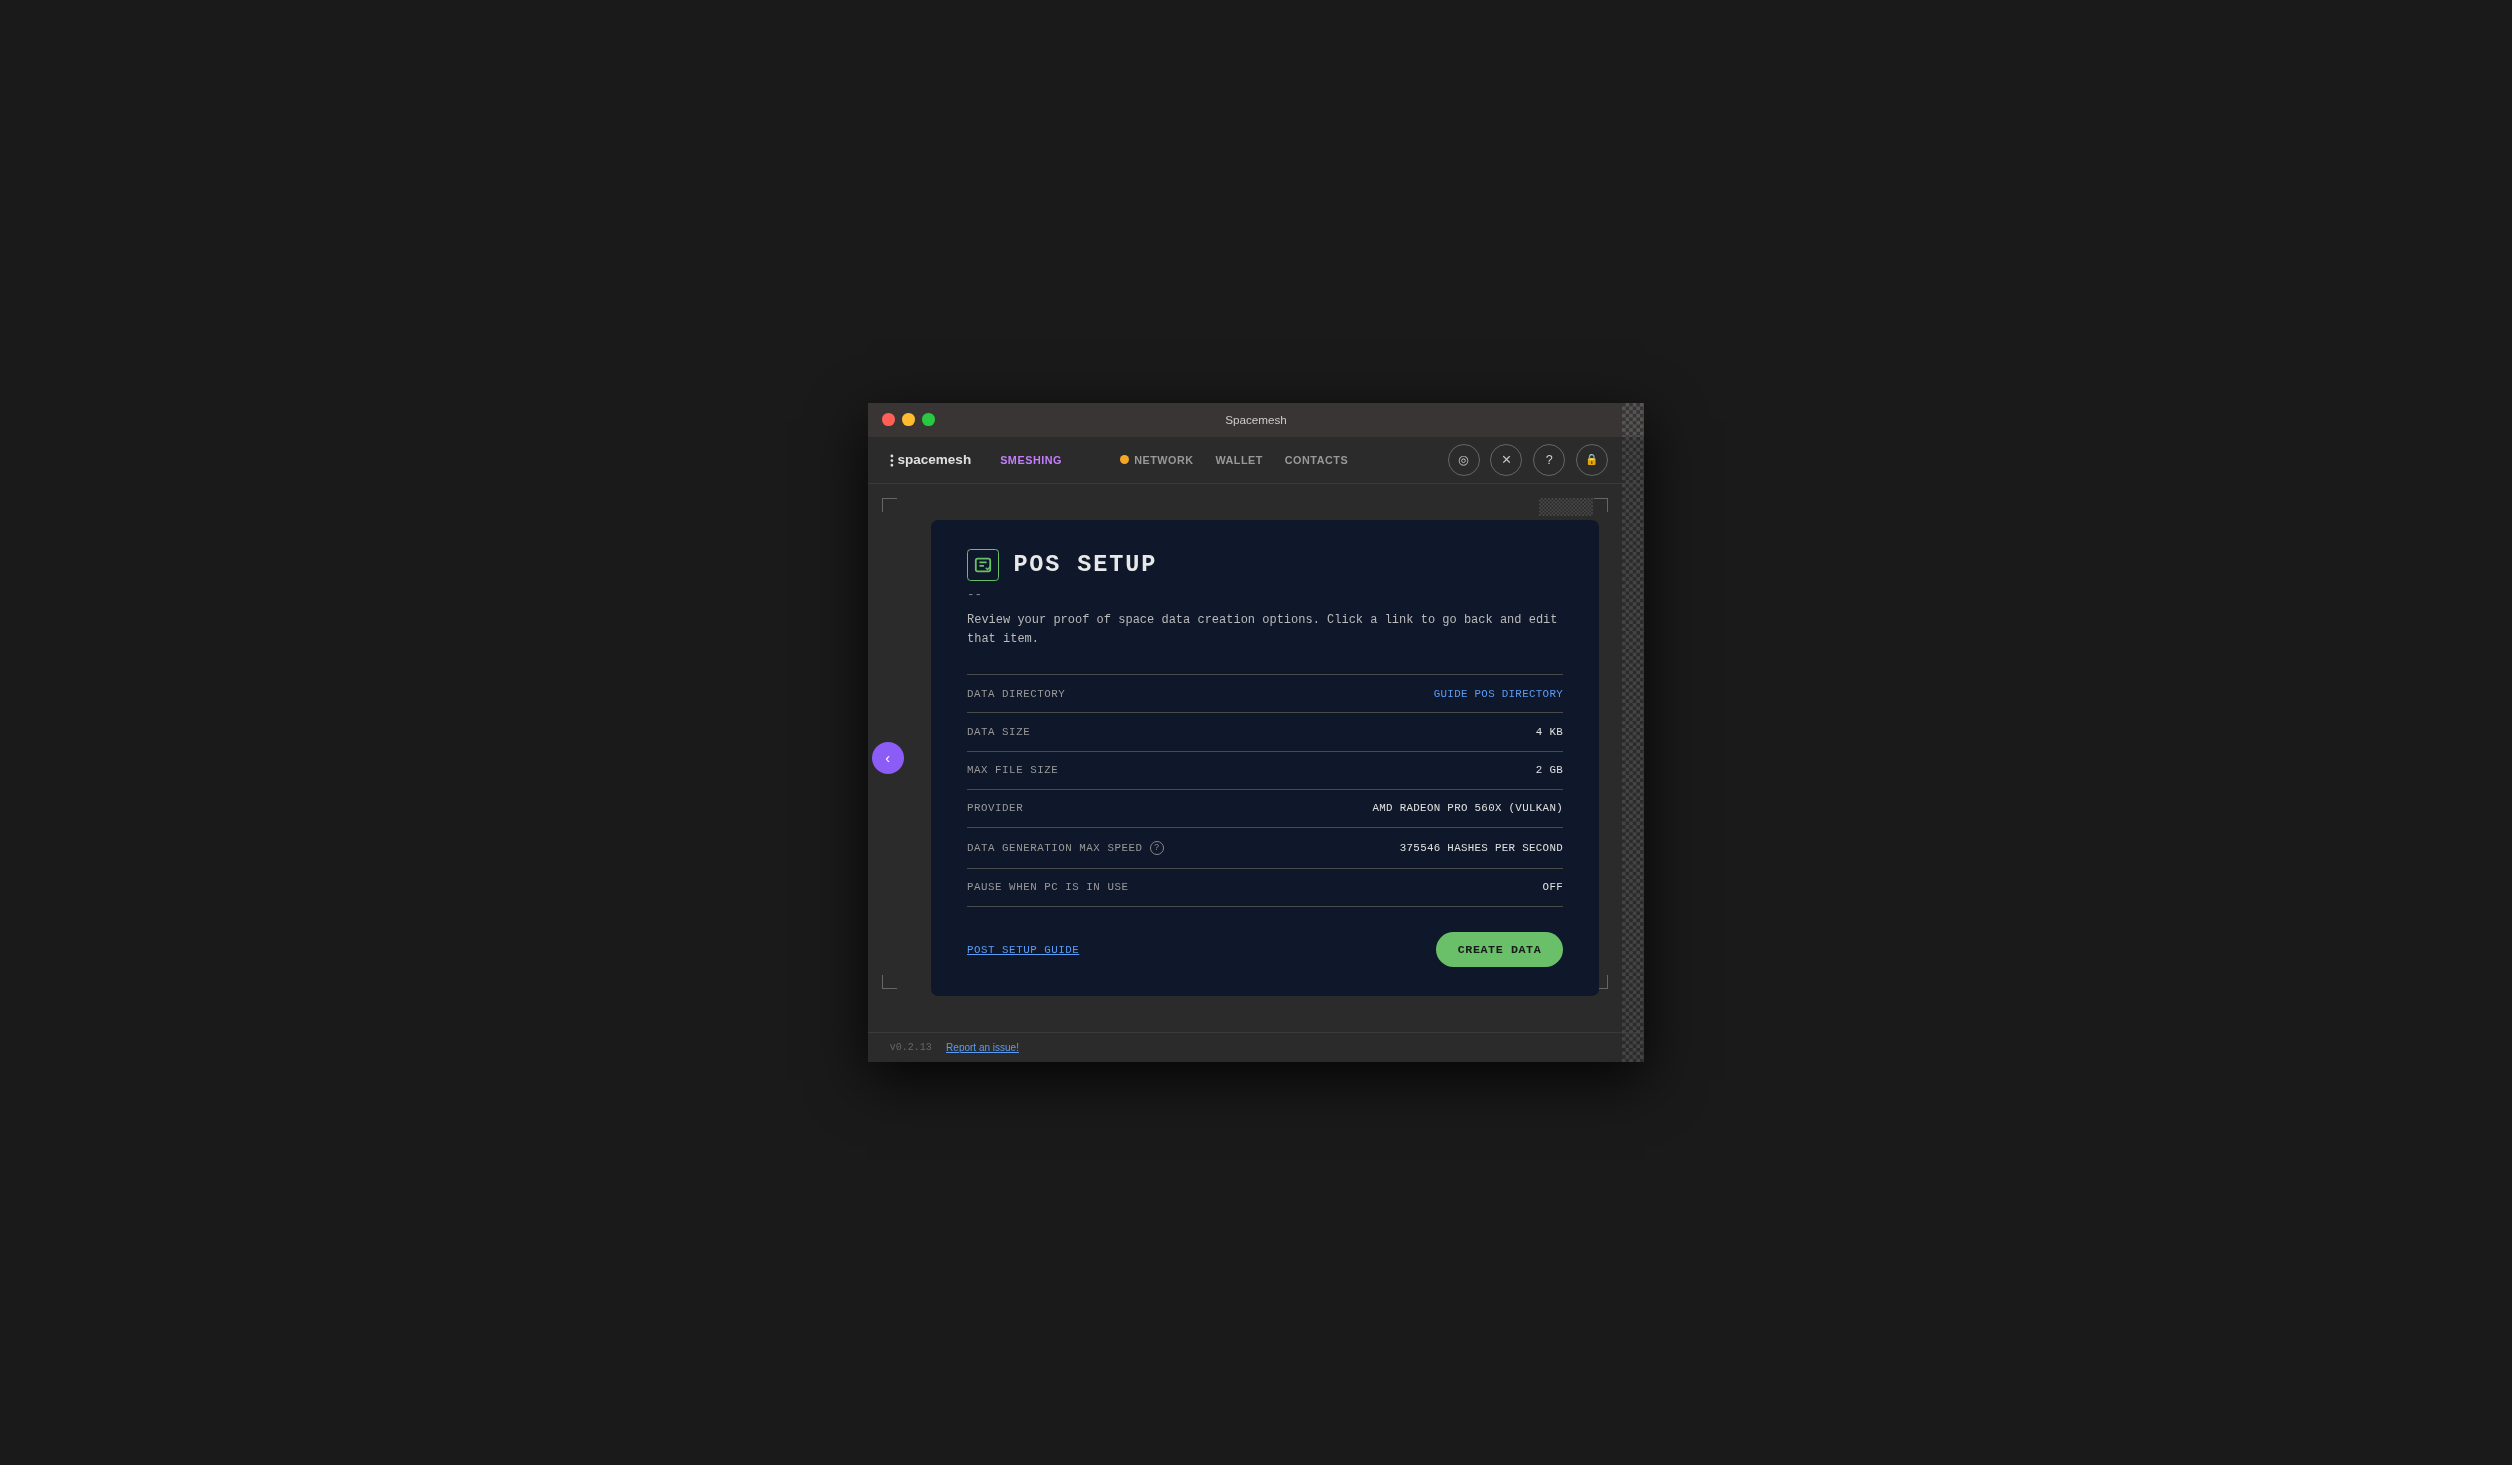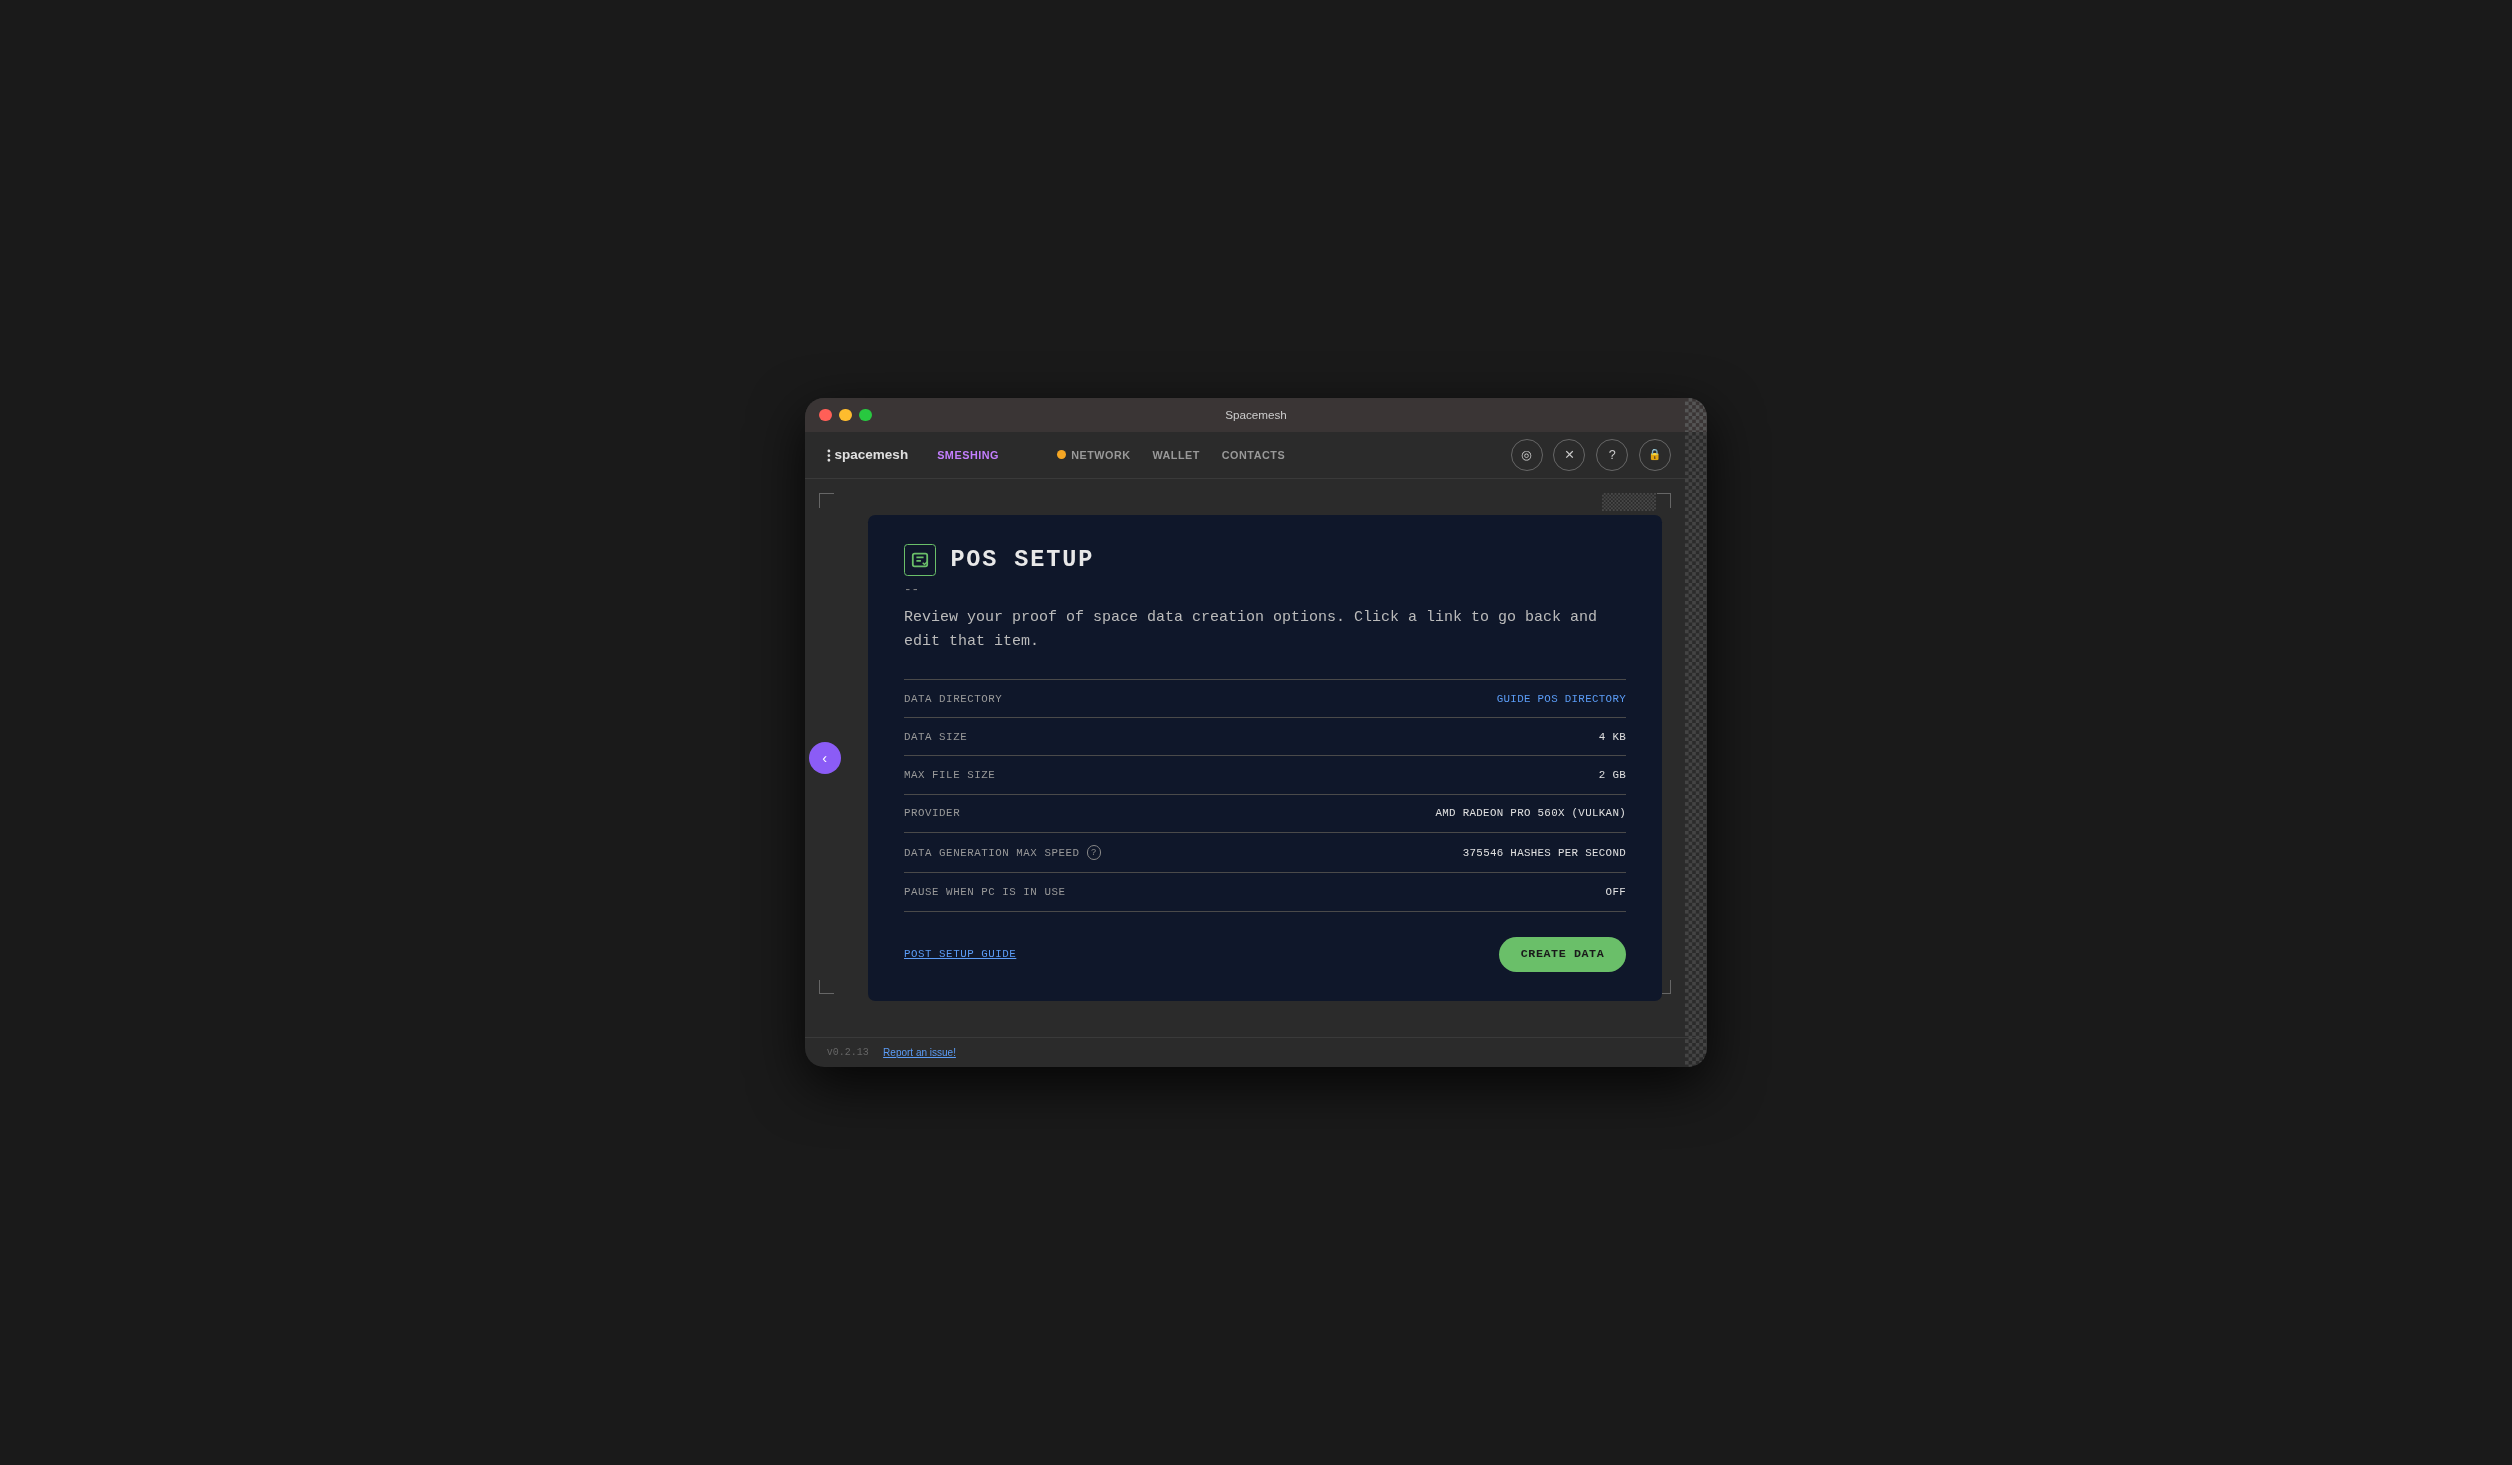--- a/index.html
+++ b/index.html
@@ -7,23 +7,23 @@
     body {
       background: #1a1a1a;
       display: flex;
       justify-content: center;
       align-items: center;
       min-height: 100vh;
       font-family: -apple-system, BlinkMacSystemFont, 'Segoe UI', sans-serif;
     }
 
     .window {
-      width: 902px;
+      width: 776px;
       background: #2b2b2b;
-      border-radius: 19px;
+      border-radius: 0;
       overflow: hidden;
       box-shadow: 0 18px 54px rgba(0,0,0,0.8);
       position: relative;
     }
 
     
     .titlebar {
       background: #3a3535;
       height: 34px;
       display: flex;
@@ -245,21 +245,21 @@
 
     .pos-separator {
       font-family: 'Courier New', Courier, monospace;
       color: #888;
       font-size: 12.6px;
       margin: 3.6px 0 9px 0;
     }
 
     .pos-description {
       font-family: 'Courier New', Courier, monospace;
-      font-size: 15px;
+      font-size: 12px;
       color: #bbb;
       line-height: 1.6;
       margin-bottom: 25px;
     }
 
     
     .data-rows {
       border-top: 0.9px solid #4a4a4a;
     }
 

